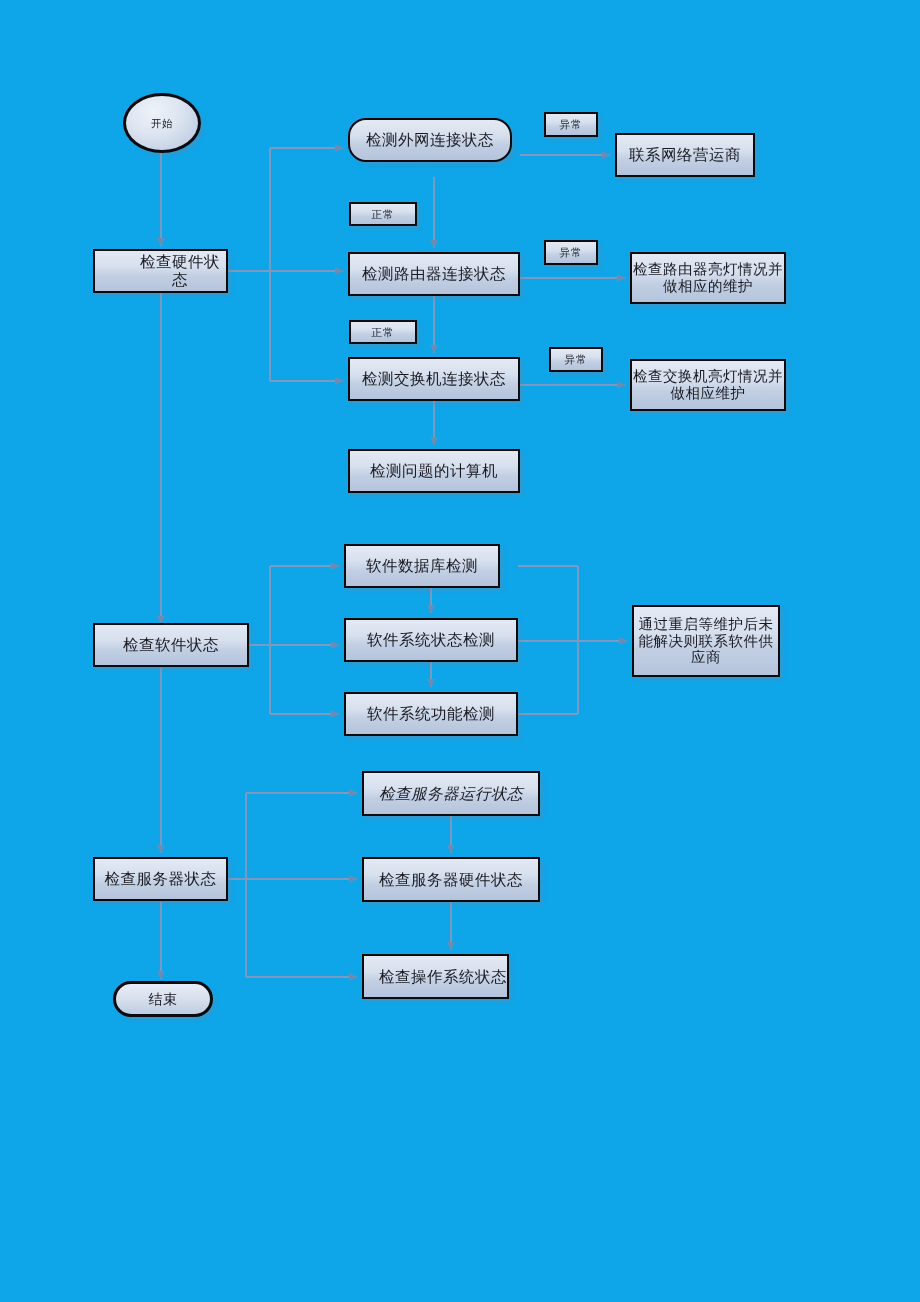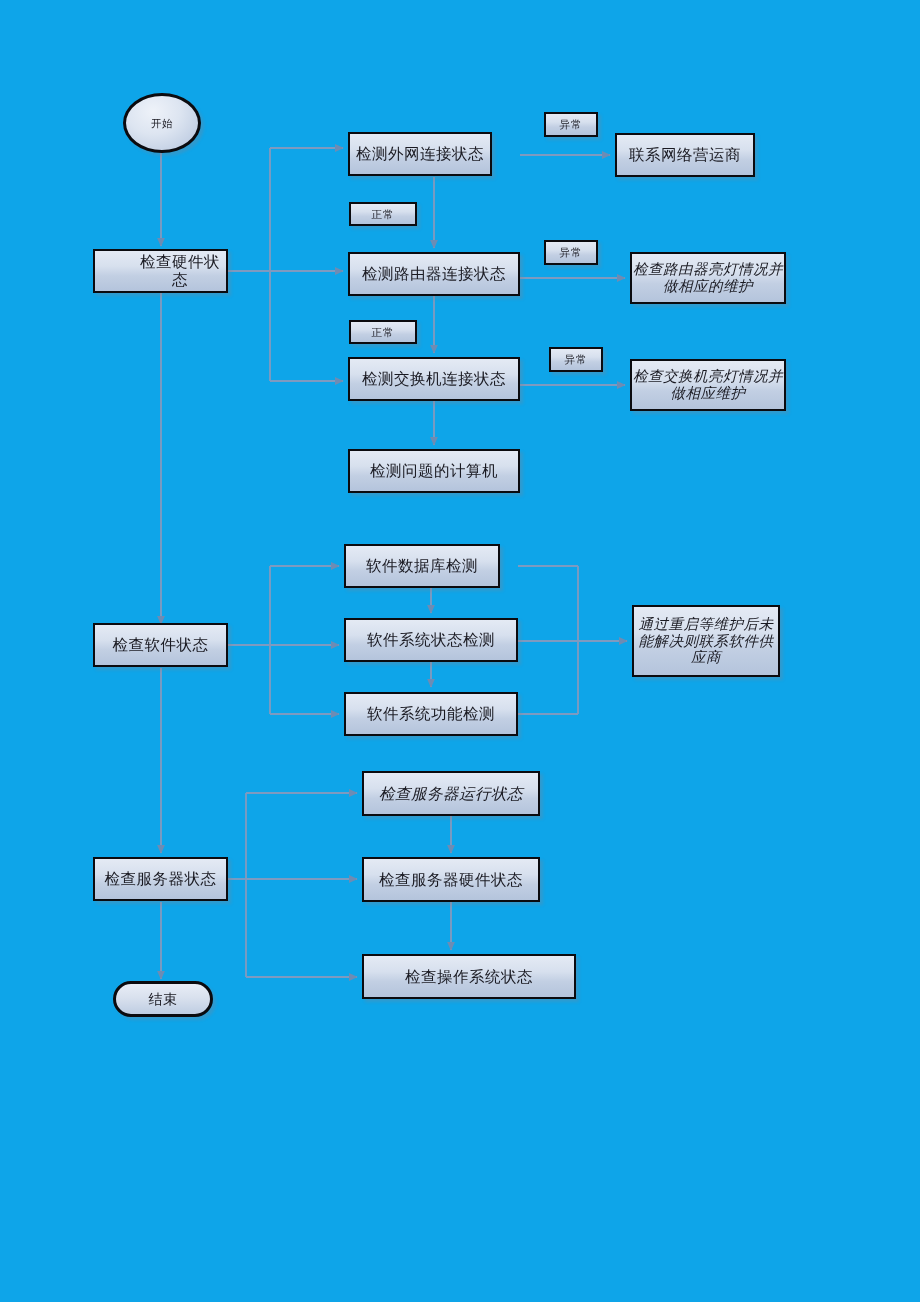--- a/index.html
+++ b/index.html
@@ -38,21 +38,20 @@
     border: 2.5px solid #0b0b0f;
     box-shadow: 3px 3px 3px rgba(120,130,150,0.32);
     line-height: 1.16;
     letter-spacing: 0.5px;
   }
   .process {
     font-size: 15.5px;
   }
   .process.small {
     font-size: 14.5px;
-    font-style: italic;
   }
   .tag {
     font-size: 10.5px;
     border-width: 2px;
     letter-spacing: 1px;
   }
   .terminator-start {
     border-radius: 50%;
     font-size: 10.5px;
     border-width: 3px;
@@ -132,29 +131,29 @@
   </div>
 
   <div class="node terminator-end" style="left:113px; top:981px; width:100px; height:36px;">
     <span>结束</span>
   </div>
 
   <div class="node process" style="left:93px; top:249px; width:135px; height:44px;padding-left:39px;">
     <span>检查硬件状态</span>
   </div>
 
-  <div class="node process" style="left:93px; top:623px; width:135px; height:44px;">
+  <div class="node process" style="left:93px; top:623px; width:156px; height:44px;">
     <span>检查软件状态</span>
   </div>
 
   <div class="node process" style="left:93px; top:857px; width:135px; height:44px;">
     <span>检查服务器状态</span>
   </div>
 
-  <div class="node process" style="left:348px; top:132px; width:144px; height:44px;">
+  <div class="node process" style="left:348px; top:118px; width:164px; height:44px;border-radius:18px;">
     <span>检测外网连接状态</span>
   </div>
 
   <div class="node process" style="left:348px; top:252px; width:172px; height:44px;font-family:Liberation Serif, serif;">
     <span>检测路由器连接状态</span>
   </div>
 
   <div class="node process" style="left:348px; top:357px; width:172px; height:44px;">
     <span>检测交换机连接状态</span>
   </div>
@@ -212,17 +211,17 @@
   </div>
 
   <div class="node process" style="left:362px; top:771px; width:178px; height:45px;font-style:italic;">
     <span>检查服务器运行状态</span>
   </div>
 
   <div class="node process" style="left:362px; top:857px; width:178px; height:45px;">
     <span>检查服务器硬件状态</span>
   </div>
 
-  <div class="node process" style="left:362px; top:954px; width:214px; height:45px;">
+  <div class="node process" style="left:362px; top:954px; width:147px; height:45px;justify-content:flex-end;">
     <span>检查操作系统状态</span>
   </div>
 
 </div>
 
 </body></html>

